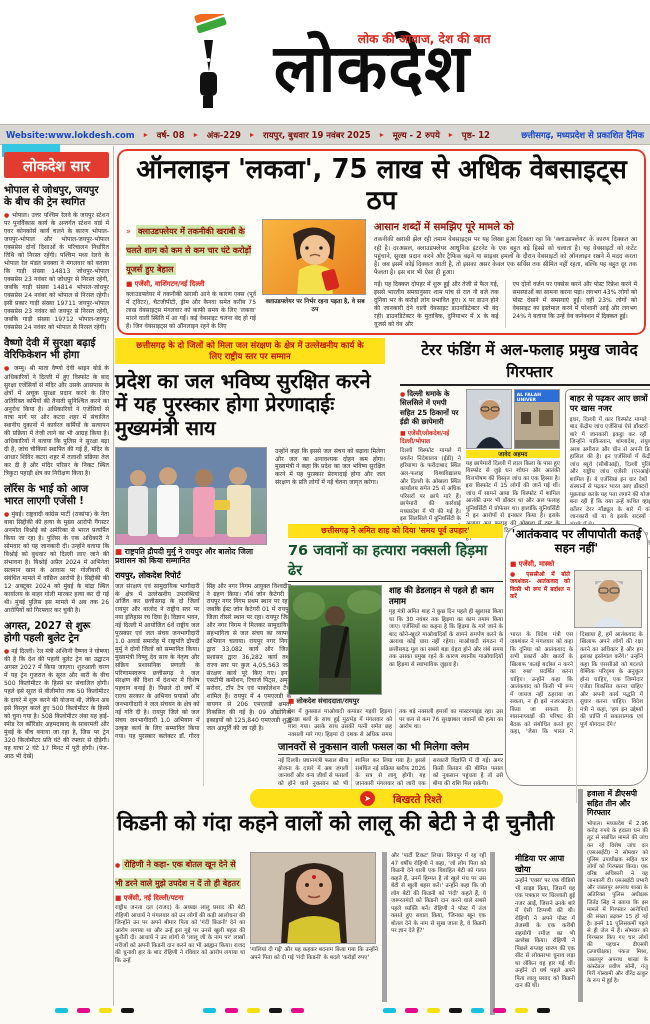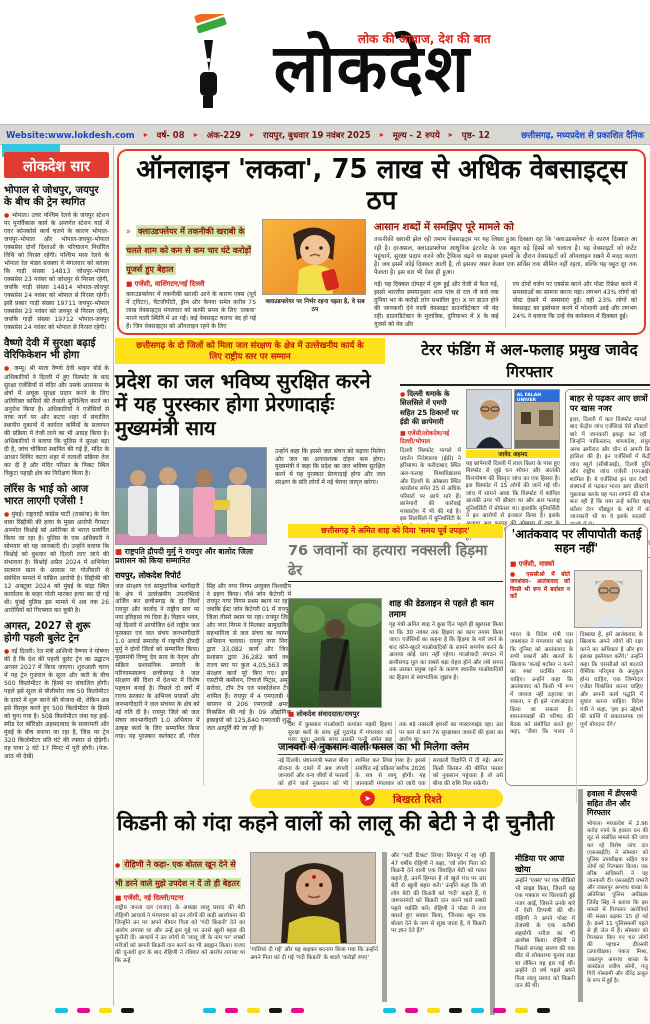--- a/index.html
+++ b/index.html
@@ -40,21 +40,21 @@
   .photo { position:relative; overflow:hidden; border:1px solid #999; }
   .cap { font-size:6px; font-weight:bold; text-align:center; color:#222; line-height:1.25; margin-top:2px; }
   .expl-title { color:#8f1408; font-weight:bold; font-size:10px; margin-bottom:2px; }
   .cols2 { column-count:2; column-gap:7px; column-rule:1px solid #ccc; }
   .cols3 { column-count:3; column-gap:7px; column-rule:1px solid #ccc; }
 
   
   .kicker { background:#ffe11a; color:#c4170c; font-weight:bold; font-size:8.4px; line-height:1.3; padding:2px 19px; text-align:center; }
   .h-cm { font-size:20px; font-weight:bold; color:#0d0d0d; line-height:1.18; margin:6px 0; }
   .h-terror { font-size:15.5px; font-weight:bold; color:#0d0d0d; text-align:center; border-bottom:2px solid #222; padding-bottom:2px; margin-bottom:3px; }
-  .h-hidma { font-size:14.5px; font-weight:bold; color:#737373; border-bottom:1.5px solid #222; padding:1px 0 2px 0; margin-bottom:16px; }
+  .h-hidma { font-size:14.5px; font-weight:bold; color:#14532d; border-bottom:1.5px solid #222; padding:1px 0 2px 0; margin-bottom:3px; }
   .h-small { font-size:10px; font-weight:bold; color:#0d0d0d; line-height:1.2; }
   .h-box { font-size:8.2px; font-weight:bold; color:#0d0d0d; line-height:1.25; margin-bottom:2px; }
   .h-rohini { font-size:21px; font-weight:bold; color:#0d0d0d; line-height:1.15; }
   .subhead-bold { font-size:7.2px; font-weight:bold; color:#111; line-height:1.3; }
 
   .tbox { border:1px solid #8a8a8a; border-radius:5px; padding:3px 4px; background:#fffefa; }
   .note { font-size:5.4px; font-style:italic; text-align:center; color:#333; margin-top:2px; }
 
   .ties { left:250px; top:789px; width:253px; height:19px; background:#ffe11a; border-radius:9px; display:flex; align-items:center; }
   .ties-icon { width:15px; height:15px; border-radius:50%; background:#e0291c; color:#fff; font-size:8px; display:flex; align-items:center; justify-content:center; margin-left:110px; }
@@ -248,21 +248,21 @@
         <div class="cap" style="text-align:left;font-size:6.6px;"><span class="sq">■ </span><span>लोकदेश संवाददाता/रायपुर</span></div>
       </div>
       <div style="flex:1;">
         <div style="font-size:8.4px;font-weight:bold;line-height:1.25;margin-bottom:2px;">शाह की डेडलाइन से पहले ही काम तमाम</div>
         <div class="tiny2">गृह मंत्री अमित शाह ने कुछ दिन पहले ही खुलासा किया था कि 30 नवंबर तक हिड़मा का काम तमाम किया जाए। एजेंसियों का कहना है कि हिड़मा के मारे जाने के बाद कोने-खुदरे माओवादियों के सामने समर्पण करने के अलावा कोई चारा नहीं रहेगा। माओवादी संगठन में छत्तीसगढ़ मूल का सबसे बड़ा चेहरा होने और लंबे समय तक उसका प्रमुख रहने के कारण स्थानीय माओवादियों का हिड़मा से स्वाभाविक जुड़ाव है।</div>
       </div>
     </div>
     <div class="tiny2 cols2" style="margin-top:3px;height:46px;overflow:hidden;">देश में कुख्यात माओवादी कमांडर मड़वी हिड़मा सुरक्षा बलों के साथ हुई मुठभेड़ में मंगलवार को मारा गया। उसके साथ उसकी पत्नी समेत छह नक्सली मारे गए। हिड़मा दो दशक से अधिक समय तक बड़े नक्सली हमलों का मास्टरमाइंड रहा। उस पर कम से कम 76 सुरक्षाबल जवानों की हत्या का आरोप था।</div>
   </div>
 
-  <div class="abs tbox" style="left:505px;top:524px;width:143px;height:262px;border-radius:7px;">
+  <div class="abs tbox" style="left:505px;top:524px;width:143px;height:262px;border-radius:18px;">
     <div style="font-size:11.5px;font-weight:bold;text-align:center;line-height:1.2;">'आतंकवाद पर लीपापोती कतई सहन नहीं'</div>
     <div class="byline" style="text-align:left;"><span class="sq">■ </span><span>एजेंसी, मास्को</span></div>
     <div style="display:flex;gap:4px;margin-bottom:3px;">
       <div style="width:60px;font-size:5.8px;font-weight:bold;color:#c4170c;line-height:1.3;text-align:justify;"><span class="redblt">● </span><span>एससीओ में बोले जयशंकर- आतंकवाद को किसी भी रूप में बर्दाश्त न करें</span></div>
       <div class="photo" style="width:68px;height:58px;background:#e8e4da;">
         <svg width="68" height="58" viewBox="0 0 68 58">
           <path d="M20 14 Q34 4 48 14 L48 10 L20 10 Z" fill="#b9b9b9"></path>
           <circle cx="34" cy="20" r="11" fill="#c9a07a"></circle>
           <rect x="24" y="17" width="9" height="5" rx="2" fill="none" stroke="#444" stroke-width="1"></rect>
           <rect x="35" y="17" width="9" height="5" rx="2" fill="none" stroke="#444" stroke-width="1"></rect>

